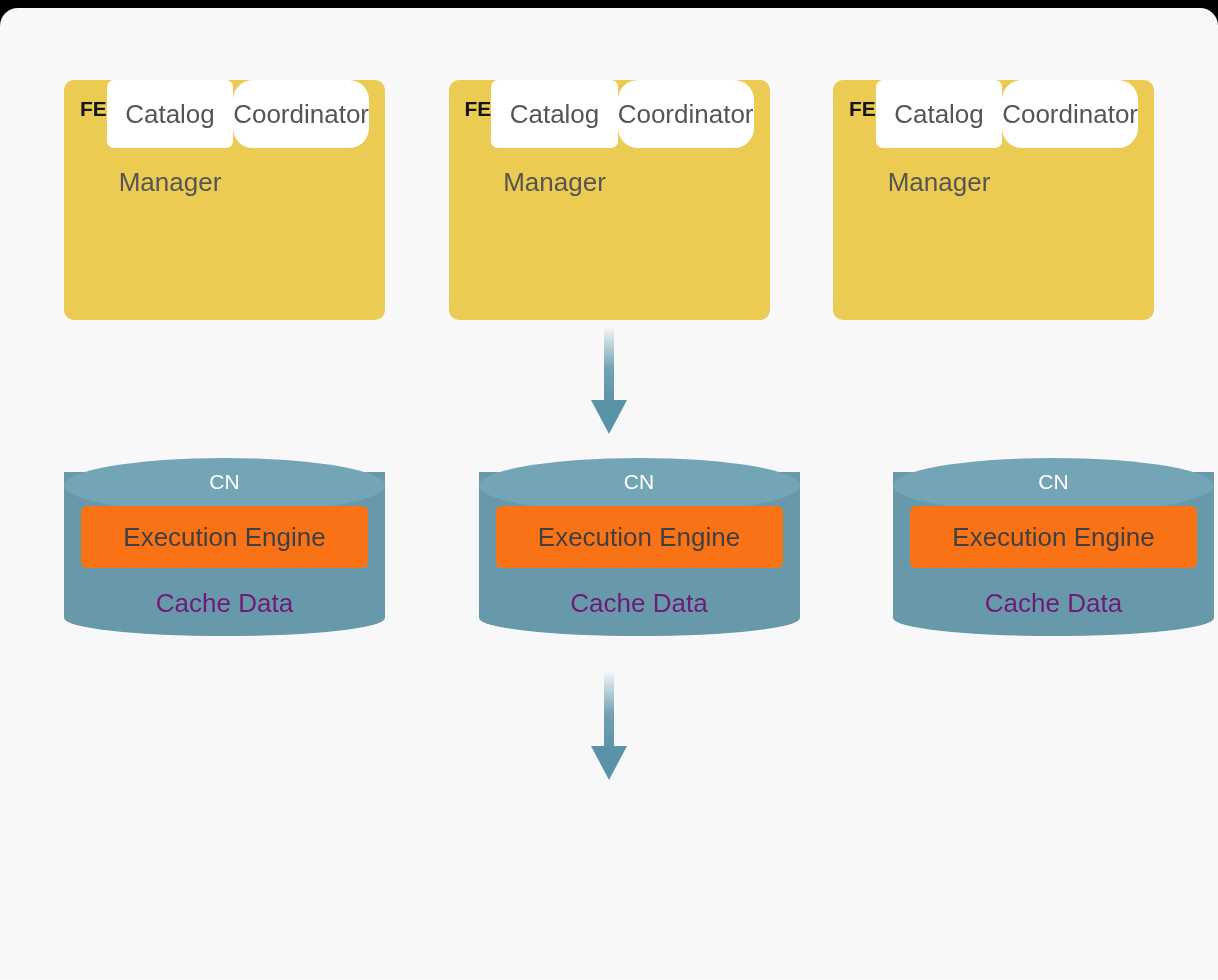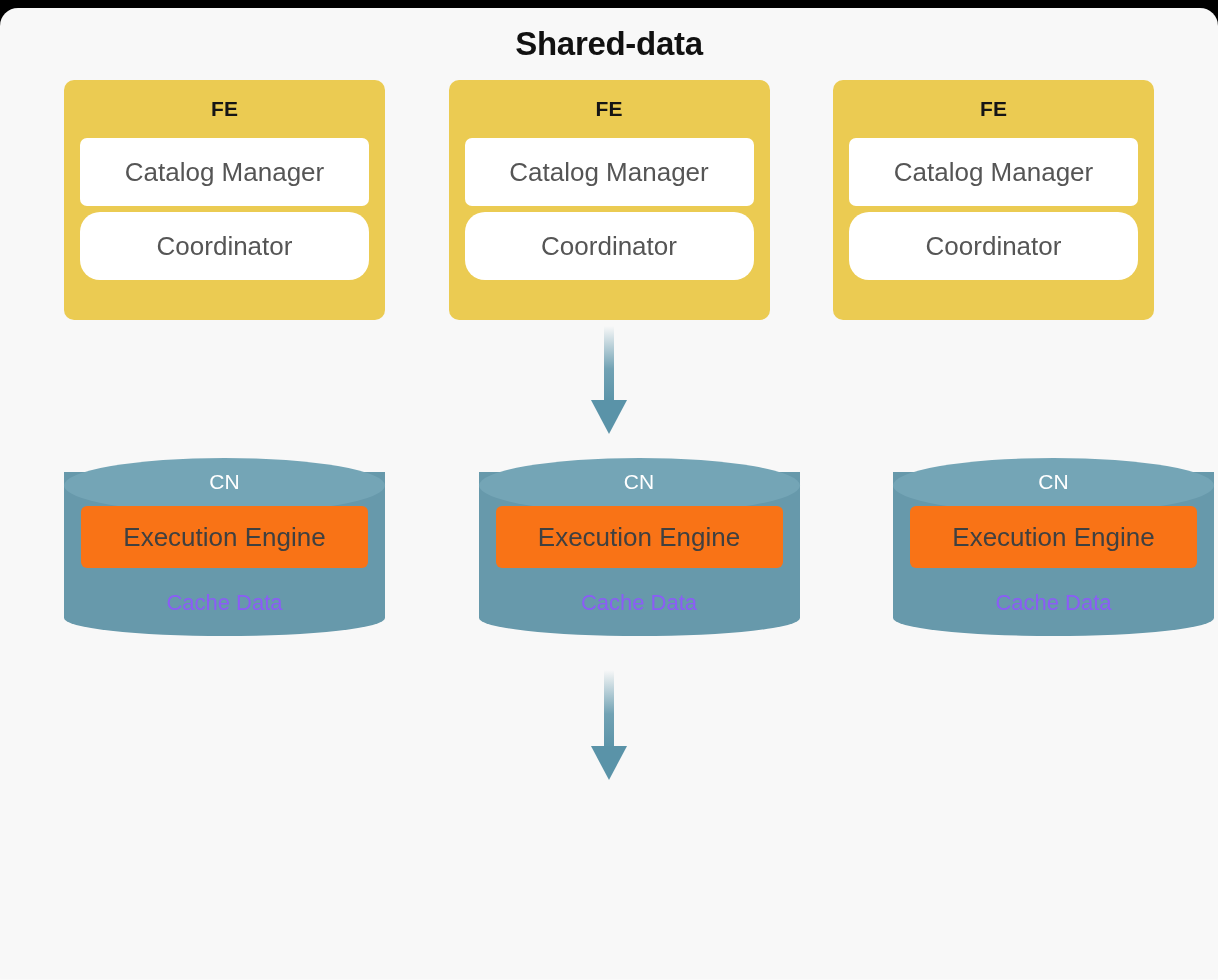--- a/index.html
+++ b/index.html
@@ -59,21 +59,21 @@
     justify-content: space-between;
   }
   .fe-box {
     width: 321px;
     height: 240px;
     background: #ebcb52;
     border-radius: 10px;
     box-sizing: border-box;
     padding: 0 16px;
     display: flex;
-    flex-direction: column;
+    flex-direction: row;
     align-items: stretch;
   }
   .fe-title {
     height: 58px;
     line-height: 58px;
     text-align: center;
     font-size: 21px;
     font-weight: bold;
     color: #151515;
   }
@@ -158,22 +158,22 @@
     text-align: center;
     font-size: 26px;
     color: #404040;
   }
   .cn-cache {
     flex: 1;
     display: flex;
     align-items: center;
     justify-content: center;
     padding-bottom: 12px;
-    font-size: 22px;
-    color: #8b5cf6;
+    font-size: 26px;
+    color: #701a75;
     text-align: center;
   }
 
   
   #storage-bar {
     position: absolute;
     left: 64px;
     top: 790px;
     width: 1090px;
     height: 126px;
@@ -186,21 +186,20 @@
     font-size: 36px;
     letter-spacing: 0.5px;
   }
 </style>
 </head>
 <body>
 
 <div id="canvas">
   <div id="card">
 
-    <div id="diagram-title">Shared-data</div>
 
     <div class="fe-row">
 
       <div class="fe-box">
         <div class="fe-title">FE</div>
         <div class="fe-sub">Catalog Manager</div>
         <div class="fe-sub">Coordinator</div>
       </div>
 
       <div class="fe-box">

